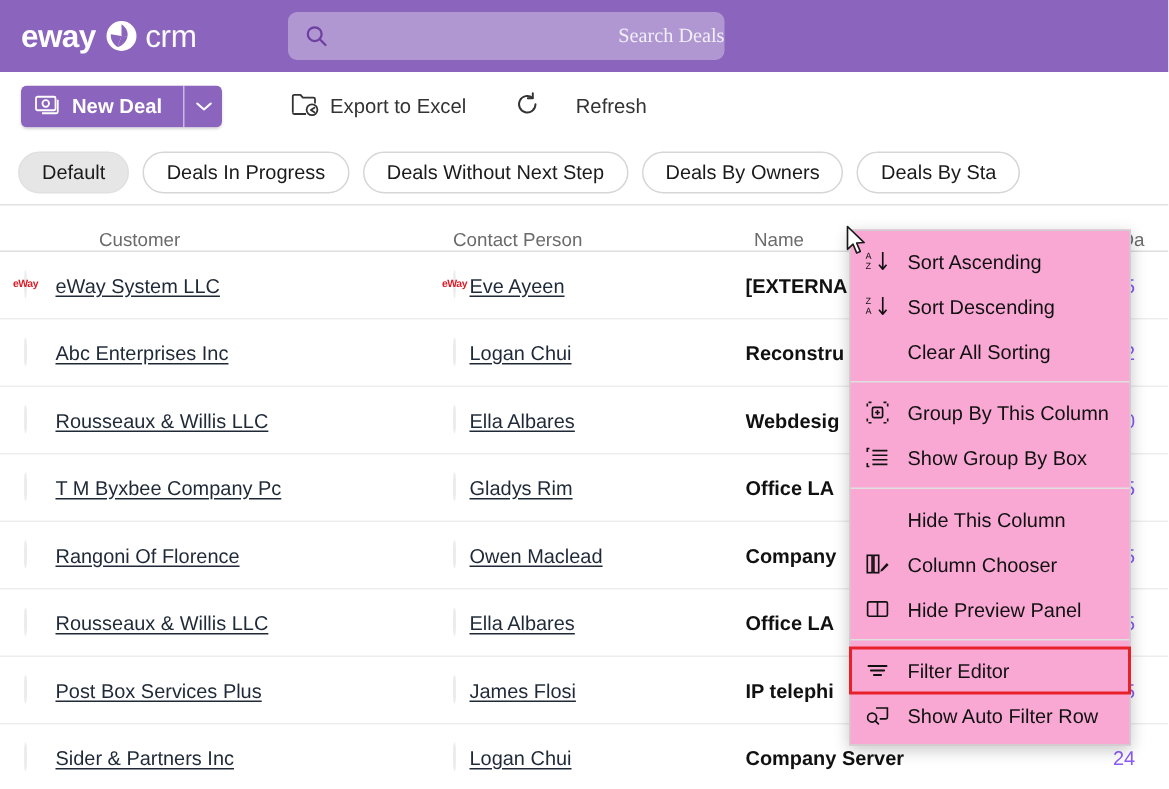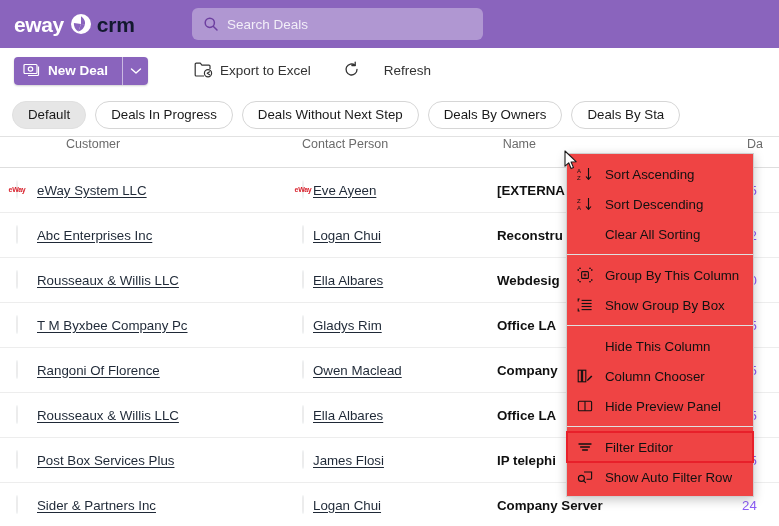--- a/index.html
+++ b/index.html
@@ -21,34 +21,34 @@
   .brand { display:flex; align-items:center; margin-left:14px; }
   .brand-eway {
     color:#fff; font-size:21px; font-weight:bold; letter-spacing:-0.4px;
     line-height:1;
   }
   .brand-mark {
     width:22px; height:22px; margin:0 5px 0 6px;
     position:relative; display:inline-block;
   }
   .brand-crm {
-    color:#0f172a; font-size:21px; font-weight:700; letter-spacing:-0.2px;
+    color:#ffffff; font-size:21px; font-weight:400; letter-spacing:-0.2px;
     line-height:1; opacity:.97;
   }
   .searchbox {
     position:absolute; left:192px; top:8px; width:291px; height:32px;
     background:rgba(255,255,255,.33);
     border-radius:6px;
     display:flex; align-items:center;
   }
   .searchbox .s-ico { margin-left:11px; display:flex; align-items:center; }
   .search-input {
     flex:1; border:none; outline:none; background:transparent;
-    font-family:Liberation Sans, sans-serif; font-size:13.5px;
-    color:#ffffff; margin-left:8px;
+    font-family:Liberation Serif, serif; font-size:13.5px;
+    color:#ffffff; margin-left:8px;text-align:right;
   }
   .search-input::placeholder { color:#f2eef8; opacity:1; }
 
   
   .toolbar {
     position:absolute; left:0; top:48px; width:779px; height:45px;
     background:#fff;
     display:flex; align-items:center;
   }
   .newdeal-wrap {
@@ -91,21 +91,21 @@
   }
   .tab.active { background:#e6e6e6; border-color:#e0e0e0; }
 
   
   .grid {
     position:absolute; left:0; top:136px; width:779px; height:390px;
     background:#fff; border-top:1px solid #e2e2e2;
     overflow:hidden;
   }
   .grid-head {
-    display:flex; align-items:flex-start; height:31px;
+    display:flex; align-items:flex-end; height:31px;
     border-bottom:1px solid #dedede; color:#6b6b6b; font-size:12.5px;gap:32px;
   }
   .row {
     display:flex; align-items:center; height:45px;
     border-bottom:1px solid #ededed;
   }
   .c-cust { width:302px; display:flex; align-items:center; padding-left:16px; }
   .c-cont { width:195px; display:flex; align-items:center; }
   .c-name { width:245px; padding-right:4px; overflow:hidden; white-space:nowrap; }
   .c-date { width:37px; overflow:hidden; white-space:nowrap; }
@@ -143,21 +143,21 @@
     display:flex; align-items:center; justify-content:center;
   }
   .eway-logo-av .txt {
     color:#d81f2a; font-size:7px; font-weight:bold;
     font-family:"Liberation Sans", sans-serif; letter-spacing:-0.3px;
   }
 
   
   .ctxmenu {
     position:absolute; left:566px; top:153px; width:188px;
-    background:#ef4444; border:1px solid #cfcfcf;
+    background:#f9a8d4; border:1px solid #cfcfcf;
     box-shadow:0 3px 10px rgba(0,0,0,.22);
     padding:5px 0 4px 0; z-index:40;
   }
   .mi {
     display:flex; align-items:center; height:30px;
     padding-left:10px; font-size:13.3px; color:#111; cursor:pointer;
     position:relative;
   }
   .mi .mi-ico {
     width:22px; flex:0 0 auto; display:flex; align-items:center;

